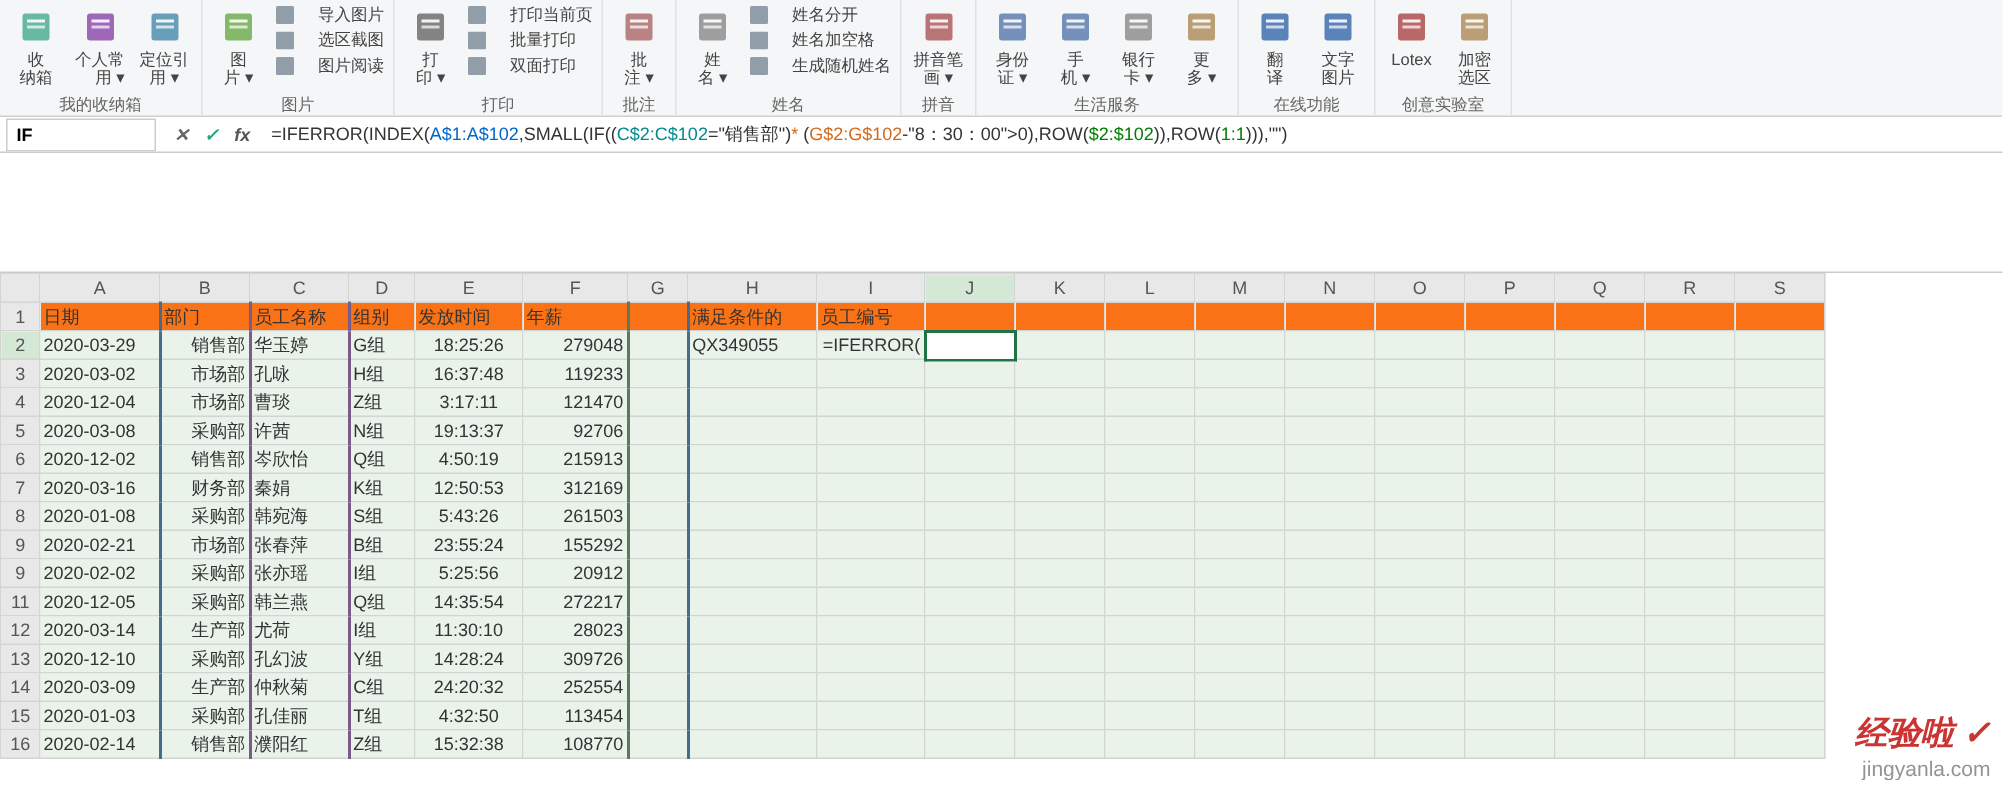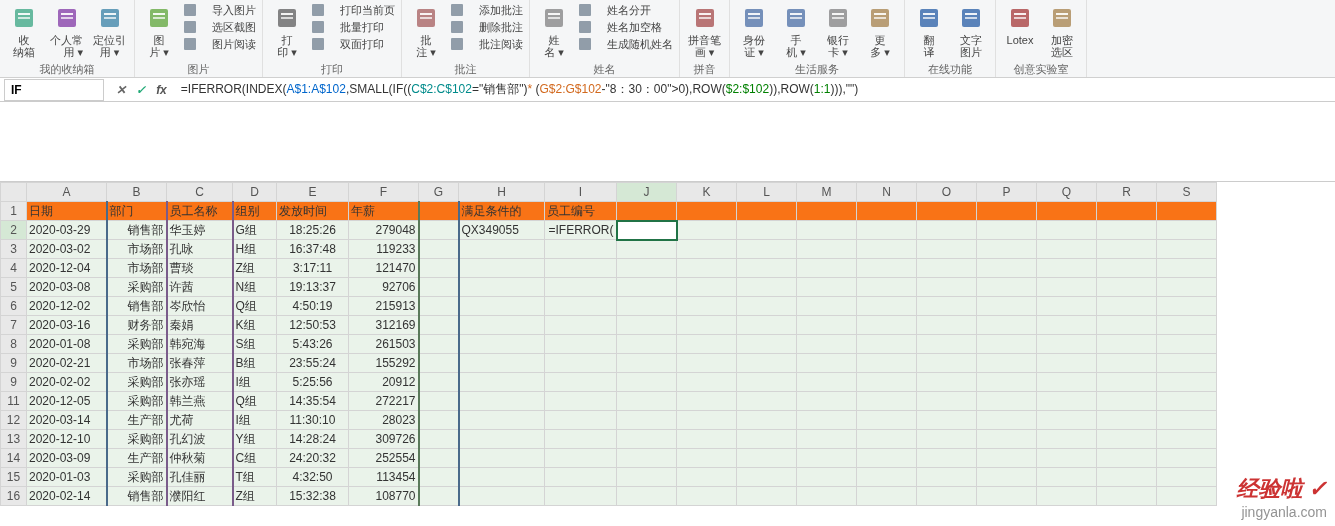--- a/index.html
+++ b/index.html
@@ -195,46 +195,20 @@
         <div class="ritm">
           <span class="ic">
             <svg width="24" height="24" viewBox="0 0 24 24">
               <rect x="3" y="3" width="18" height="18" rx="2" fill="#a66" opacity="0.8"></rect>
               <rect x="6" y="7" width="12" height="2" fill="#fff" opacity="0.9"></rect>
               <rect x="6" y="11" width="12" height="2" fill="#fff" opacity="0.7"></rect>
             </svg>
           </span>
           <span style="white-space:pre;text-align:center;line-height:12px">批
 注 ▾</span>
-        </div>
-        <div class="rstack">
-          <div>
-            <span class="sic">
-              <svg width="12" height="12">
-                <rect width="12" height="12" rx="1" fill="#678" opacity="0.7"></rect>
-              </svg>
-            </span>
-            <span>添加批注</span>
-          </div>
-          <div>
-            <span class="sic">
-              <svg width="12" height="12">
-                <rect width="12" height="12" rx="1" fill="#678" opacity="0.7"></rect>
-              </svg>
-            </span>
-            <span>删除批注</span>
-          </div>
-          <div>
-            <span class="sic">
-              <svg width="12" height="12">
-                <rect width="12" height="12" rx="1" fill="#678" opacity="0.7"></rect>
-              </svg>
-            </span>
-            <span>批注阅读</span>
-          </div>
         </div>
       </div>
       <div class="rgroup-label">批注</div>
     </div>
     <div class="rgroup">
       <div class="rgroup-items">
         <div class="ritm">
           <span class="ic">
             <svg width="24" height="24" viewBox="0 0 24 24">
               <rect x="3" y="3" width="18" height="18" rx="2" fill="#888" opacity="0.8"></rect>

